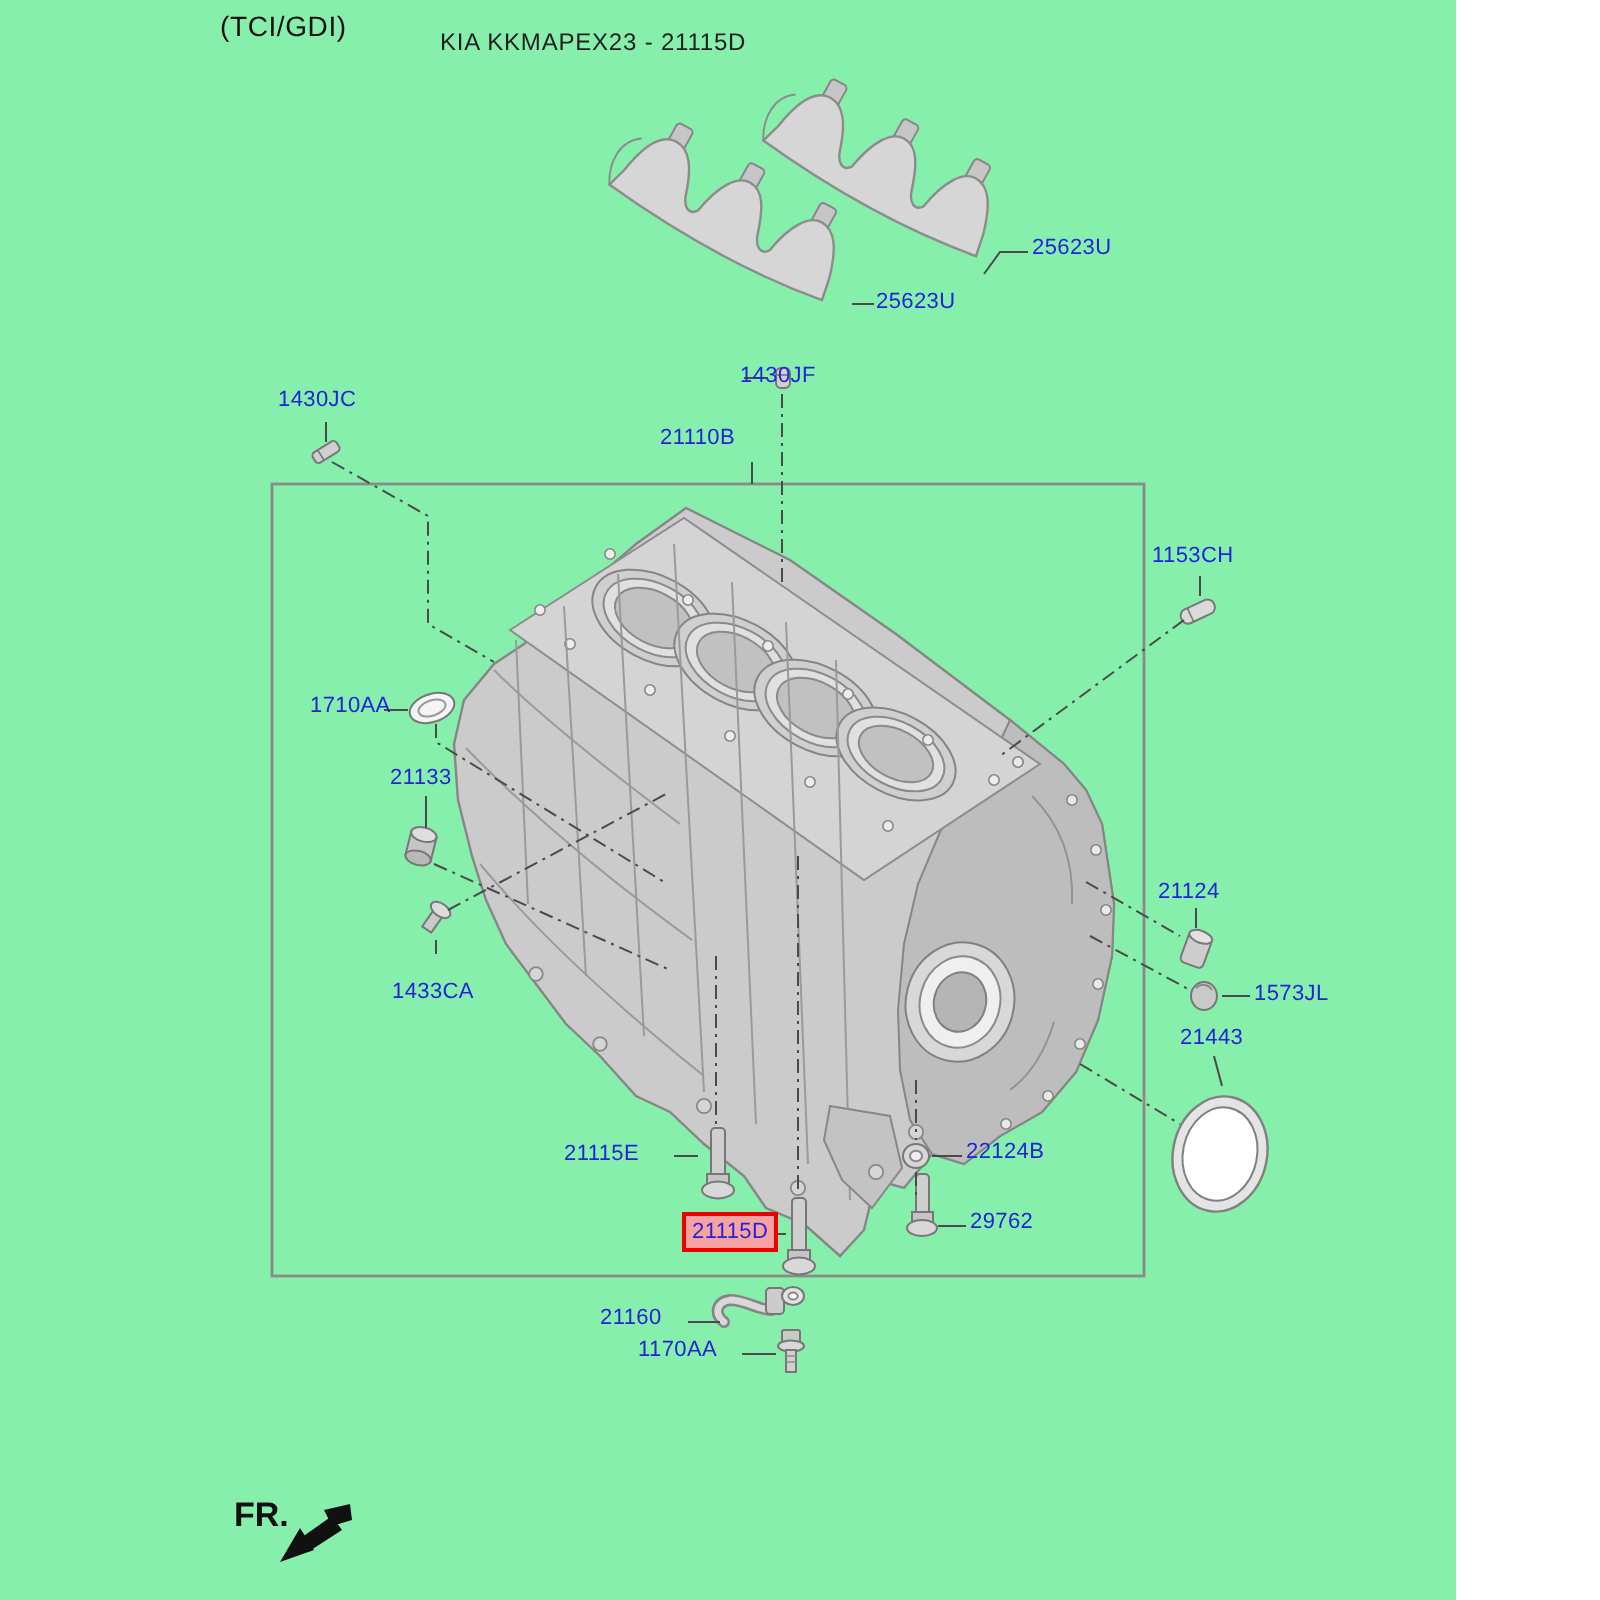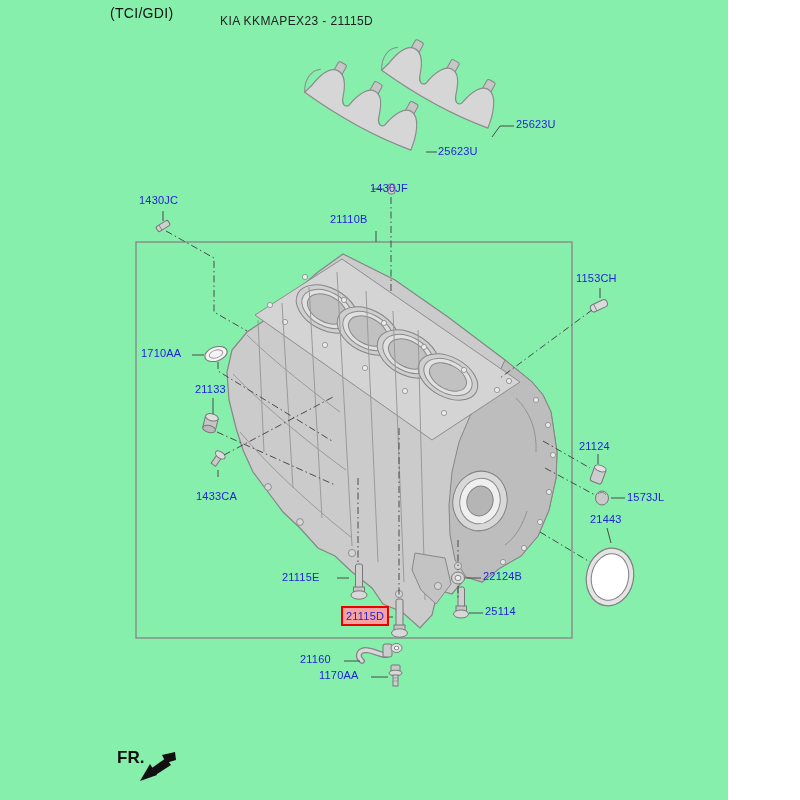--- a/index.html
+++ b/index.html
@@ -287,28 +287,28 @@
     </g>
   </svg>
 
   <div id="labels-layer">
       <div class="plabel" style="left: 516px; top: 116px;">25623U</div>
       <div class="plabel" style="left: 438px; top: 143px;">25623U</div>
       <div class="plabel" style="left: 139px; top: 192px;">1430JC</div>
       <div class="plabel" style="left: 324px; top: 180px; margin-left: 46px;">1430JF</div>
       <div class="plabel" style="left: 330px; top: 211px;">21110B</div>
       <div class="plabel" style="left: 576px; top: 270px;">1153CH</div>
-      <div class="plabel" style="left: 141px; top: 345px;">1710AA</div>
+      <div class="plabel" style="left: 155px; top: 345px;">1710AA</div>
       <div class="plabel" style="left: 195px; top: 381px;">21133</div>
       <div class="plabel" style="left: 196px; top: 488px;">1433CA</div>
       <div class="plabel" style="left: 579px; top: 438px;">21124</div>
       <div class="plabel" style="left: 627px; top: 489px;">1573JL</div>
       <div class="plabel" style="left: 590px; top: 511px;">21443</div>
       <div class="plabel" style="left: 282px; top: 569px;">21115E</div>
       <div class="plabel highlight" style="left: 329px; top: 606px; margin-left: 12px;">21115D</div>
       <div class="plabel" style="left: 483px; top: 568px; text-align: right;">22124B</div>
-      <div class="plabel" style="left: 485px; top: 603px;">25114</div>
+      <div class="plabel" style="left: 485px; top: 603px;">29762</div>
       <div class="plabel" style="left: 300px; top: 651px;">21160</div>
       <div class="plabel" style="left: 319px; top: 667px;">1170AA</div>
     </div>
 
   <div class="fr-text">FR.</div>
 </div>
 
 </body></html>

